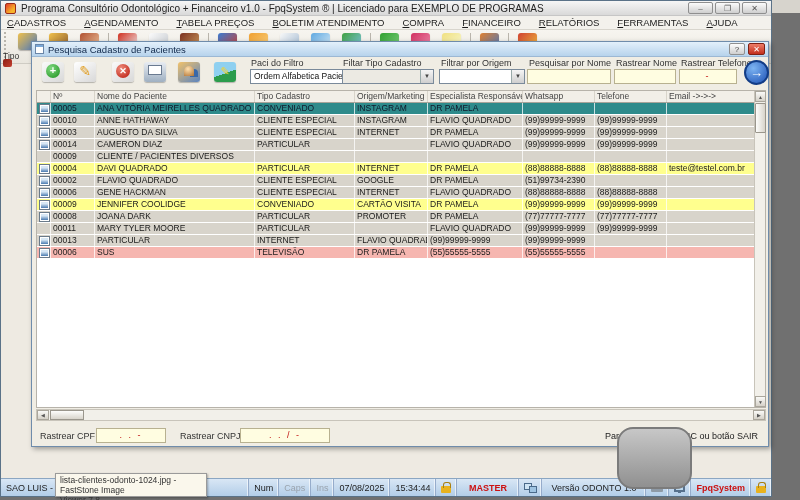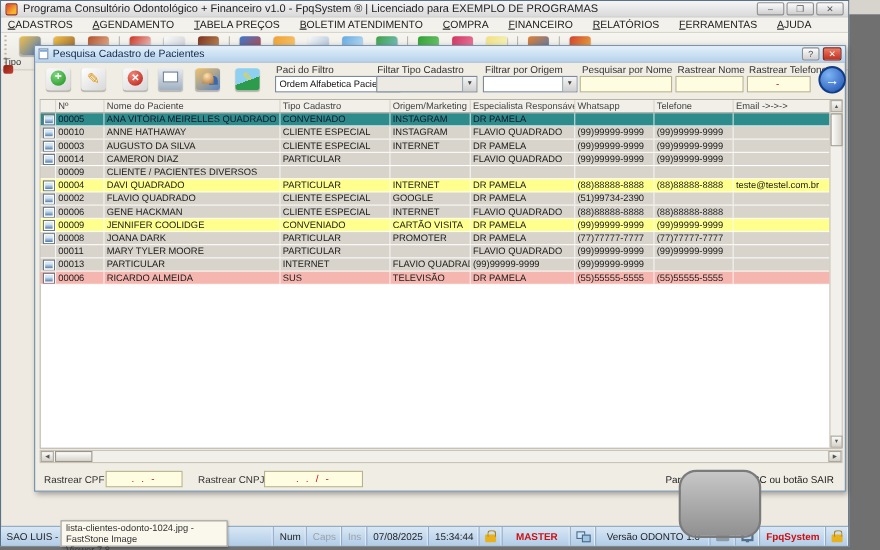--- a/index.html
+++ b/index.html
@@ -381,21 +381,20 @@
     <span class="c">PARTICULAR</span>
     <span class="c">INTERNET</span>
     <span class="c">FLAVIO QUADRADO</span>
     <span class="c">(99)99999-9999</span>
     <span class="c">(99)99999-9999</span>
     <span class="c"></span>
   </div>
           <div class="tgrid trow r-pink">
     <span class="c"><span class="photo-ic"></span></span>
     <span class="c">00006</span>
-    <span class="c">RICARDO ALMEIDA</span>
     <span class="c">SUS</span>
     <span class="c">TELEVISÃO</span>
     <span class="c">DR PAMELA</span>
     <span class="c">(55)55555-5555</span>
     <span class="c">(55)55555-5555</span>
     <span class="c"></span>
   </div>
         </div>
       <div class="vscroll">
         <div class="vs-btn">▲</div>

